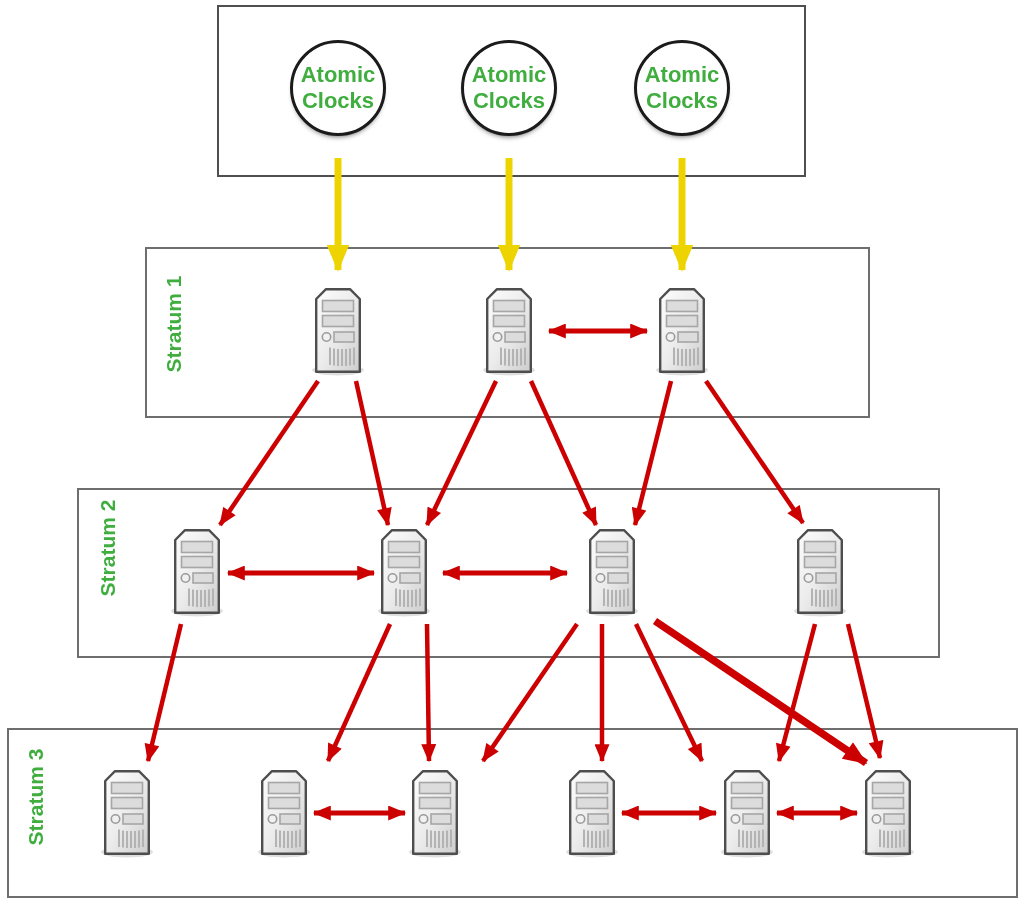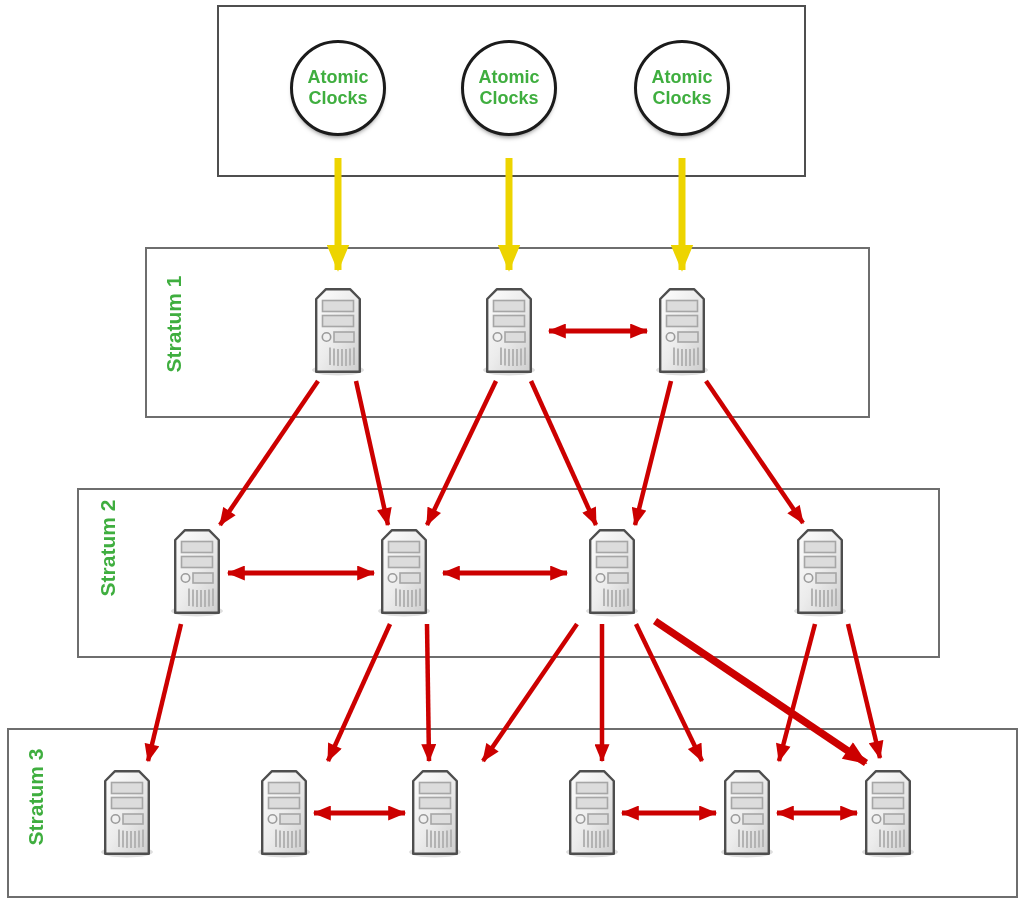--- a/index.html
+++ b/index.html
@@ -12,21 +12,21 @@
   html,body{margin:0;padding:0;background:#ffffff;}
   #canvas{
     position:relative;width:1024px;height:913px;background:#ffffff;overflow:hidden;
     font-family:"Liberation Sans","DejaVu Sans",sans-serif;
   }
   .dbox{position:absolute;border:2px solid var(--box-border);background:transparent;z-index:1;box-sizing:border-box;}
   .dbox.topbox{border-color:var(--top-box-border);}
   .clock-node{
     position:absolute;z-index:2;border:3px solid #1b1b1b;border-radius:50%;
     background:#ffffff;display:flex;align-items:center;justify-content:center;
-    text-align:center;font-weight:bold;font-size:18px;line-height:1.18;
+    text-align:center;font-weight:bold;font-size:22px;line-height:1.18;
     color:var(--green);white-space:pre-line;box-sizing:border-box;
     box-shadow:0 4px 5px -3px rgba(0,0,0,0.55);
   }
   .stratum-label{
     position:absolute;z-index:2;color:var(--green);font-weight:bold;font-size:21px;
     white-space:nowrap;transform:translate(-50%,-50%) rotate(-90deg);
   }
   #wires{position:absolute;left:0;top:0;z-index:3;pointer-events:none;}
 </style>
 </head>

